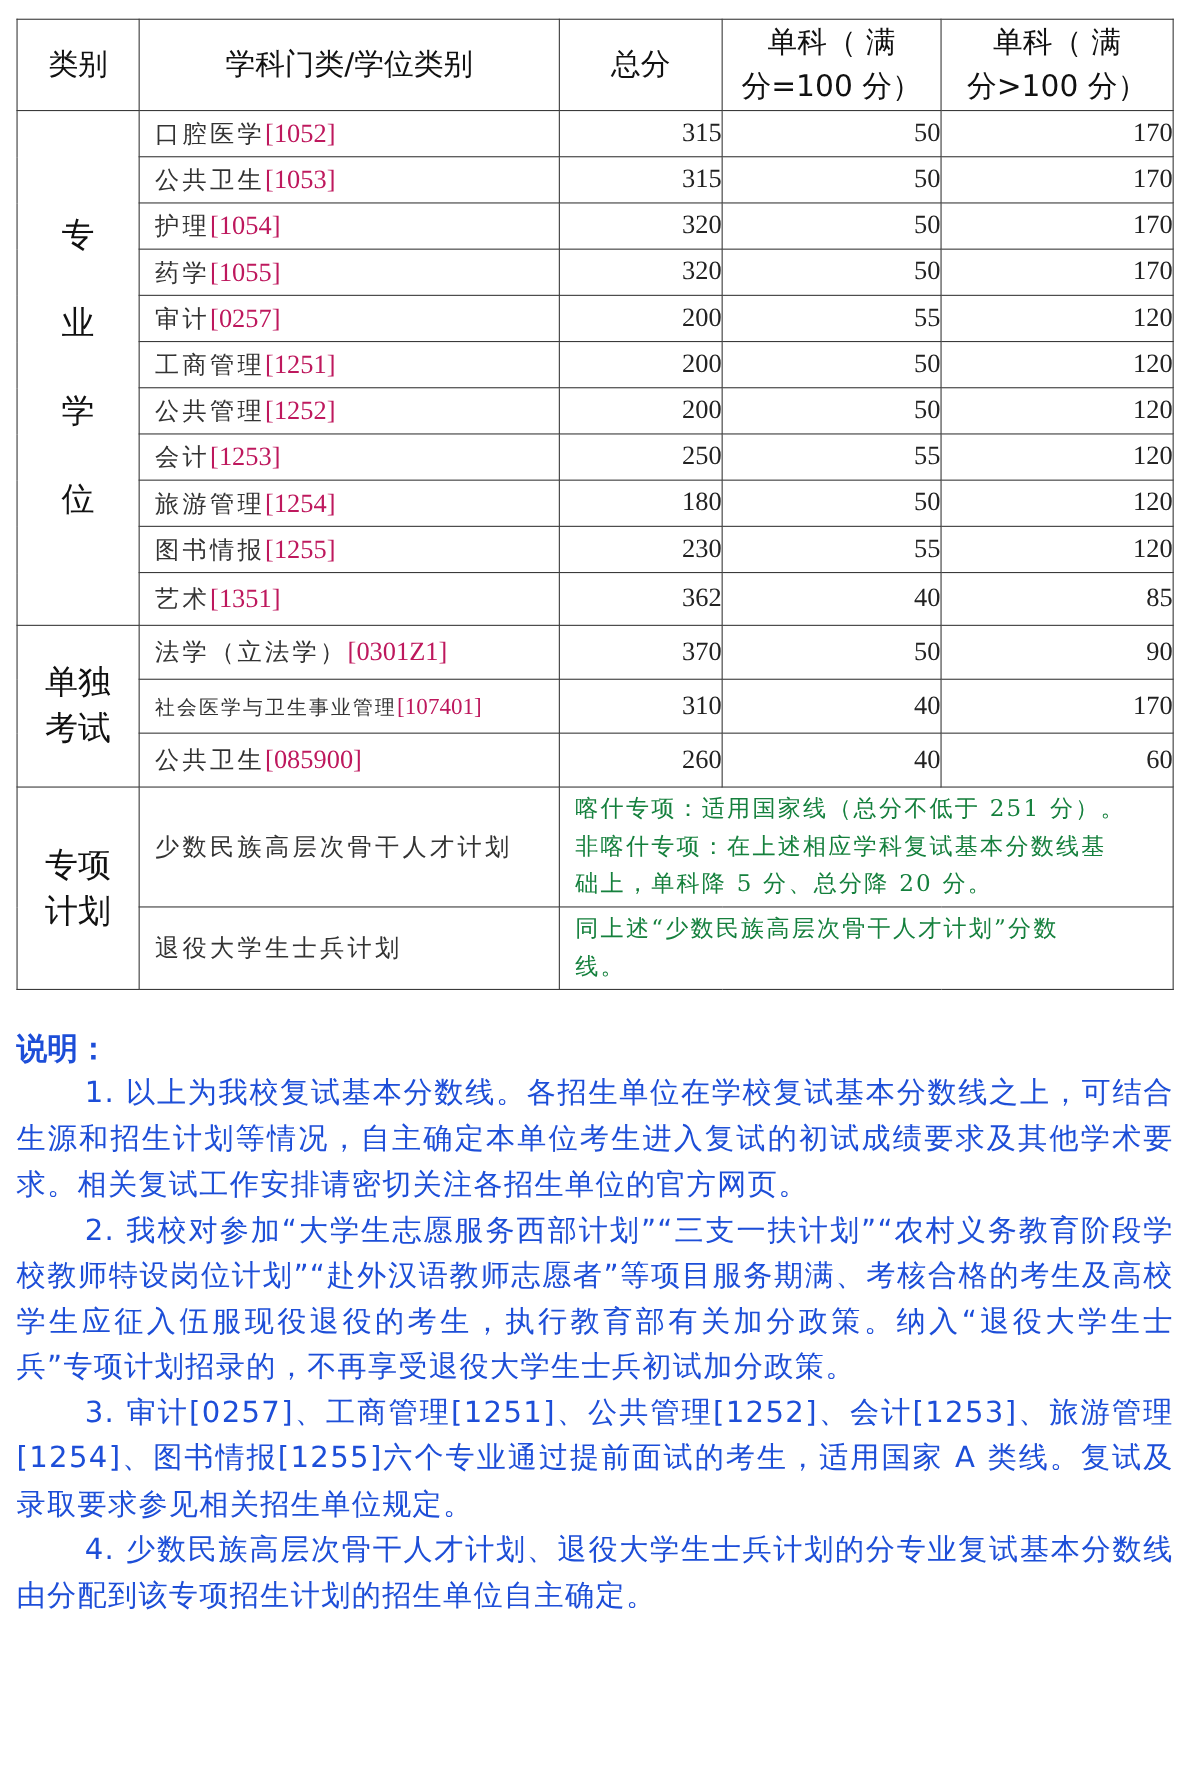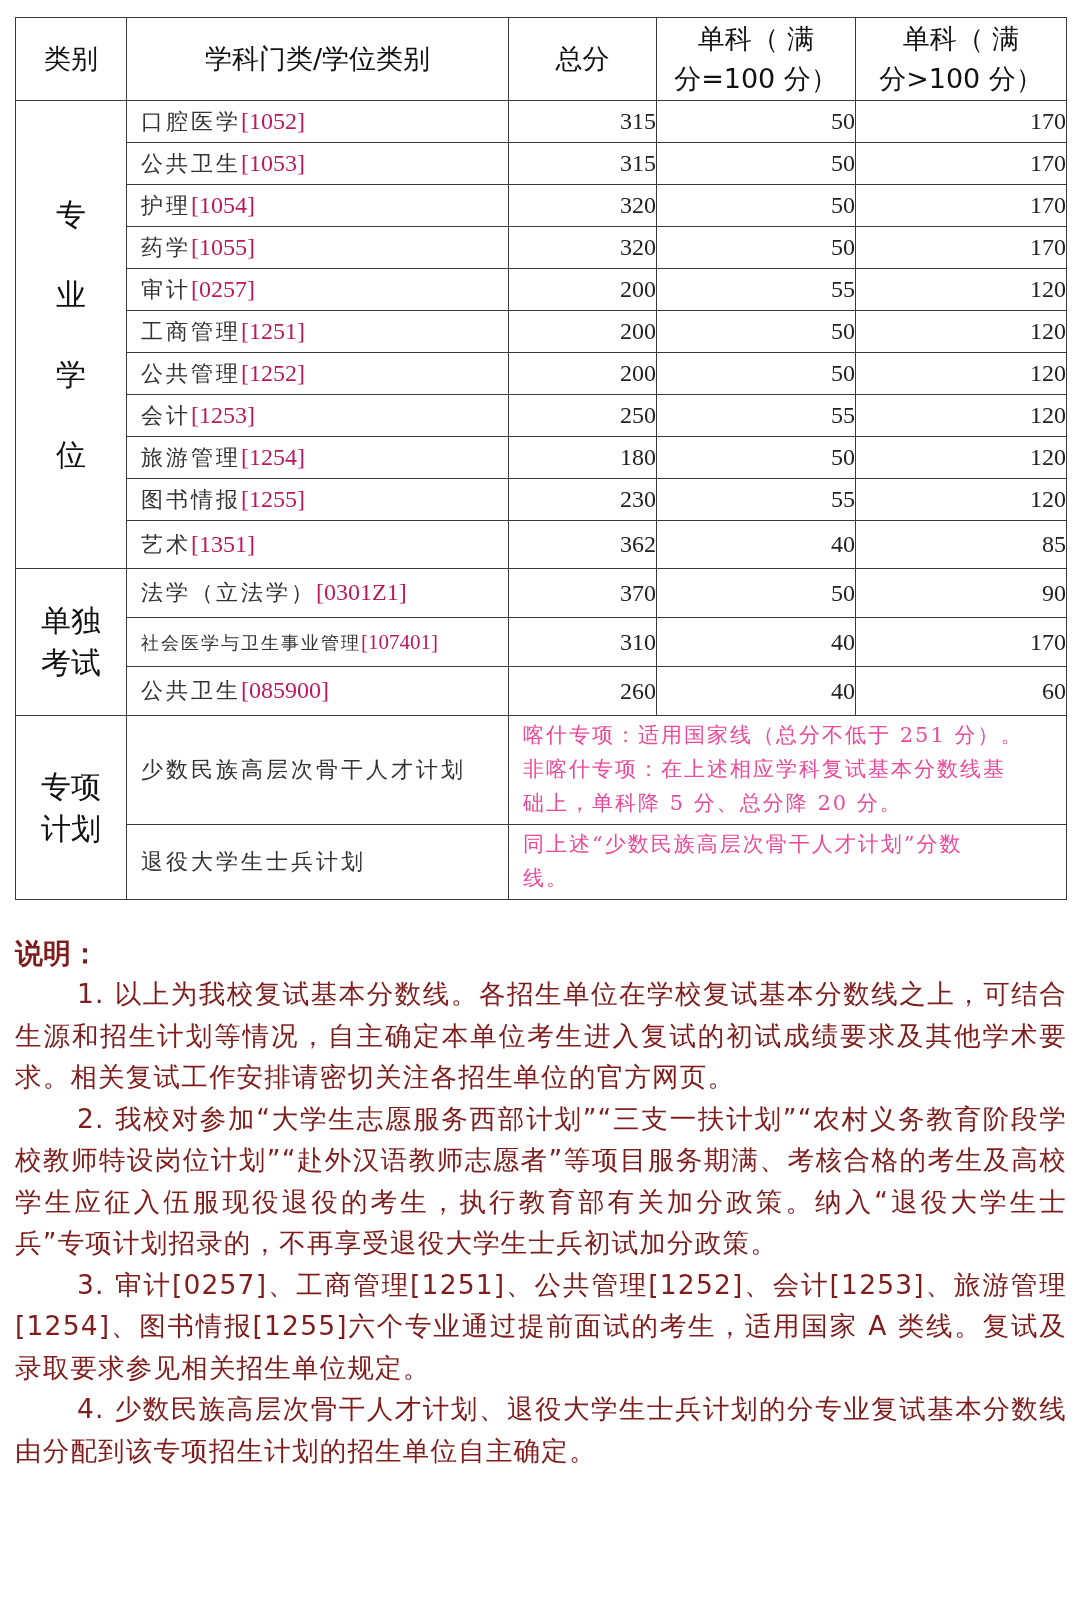--- a/index.html
+++ b/index.html
@@ -27,26 +27,26 @@
   }
   .subj .code { letter-spacing: 0; font-family: "Liberation Serif", serif; font-size: 24px; color: #be185d; }
   .subj.small { font-size: 18px; letter-spacing: 2px; }
   .num {
     font-family: "Liberation Serif", serif; font-size: 24px; text-align: right; color: #222;
   }
   .r-std td { height: 41px; }
   .r-tall td { height: 47px; }
   .r-ind td { height: 48px; margin-left: 20px; }
   .desc {
-    font-family: "DejaVu Serif", "Liberation Serif", serif; font-size: 21px; color: #ec4899;
+    font-family: "DejaVu Serif", "Liberation Serif", serif; font-size: 21px; color: #15803d;
     padding: 2px 10px 4px 14px !important; line-height: 34px; letter-spacing: 2px;
   }
   .notes {
     position: absolute; left: 15px; top: 935px; width: 1052px;
-    font-family: "DejaVu Sans", sans-serif; color: #7f1d1d;
+    font-family: "DejaVu Sans", sans-serif; color: #1d4ed8;
   }
   .notes-title { font-size: 28px; font-weight: bold; line-height: 38px; }
   .note {
     font-size: 26.5px; line-height: 41.5px; text-indent: 62px; letter-spacing: 1.2px;
     text-align: justify; margin: 0;
   }
 </style>
 </head>
 <body>
 

